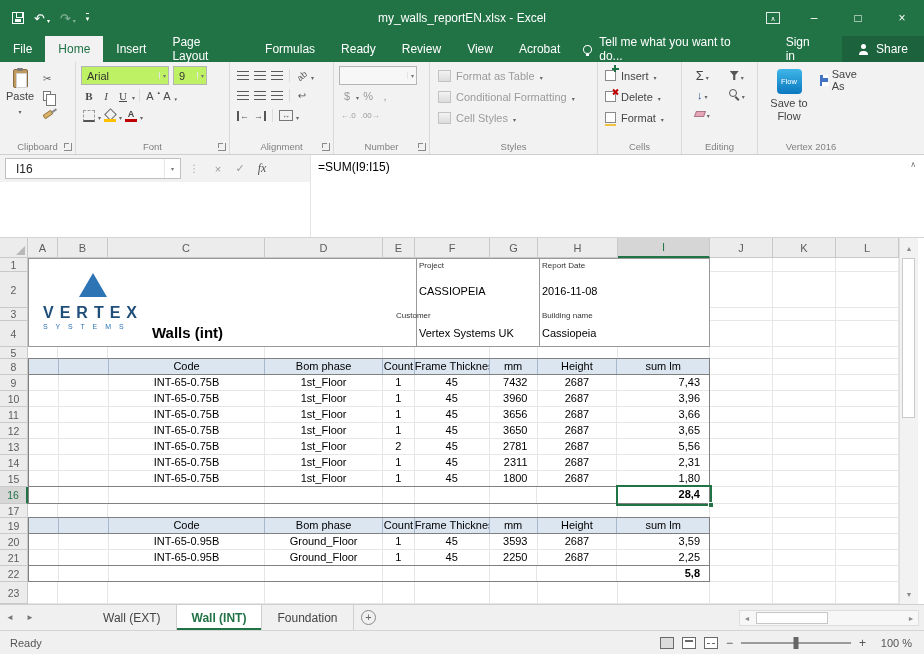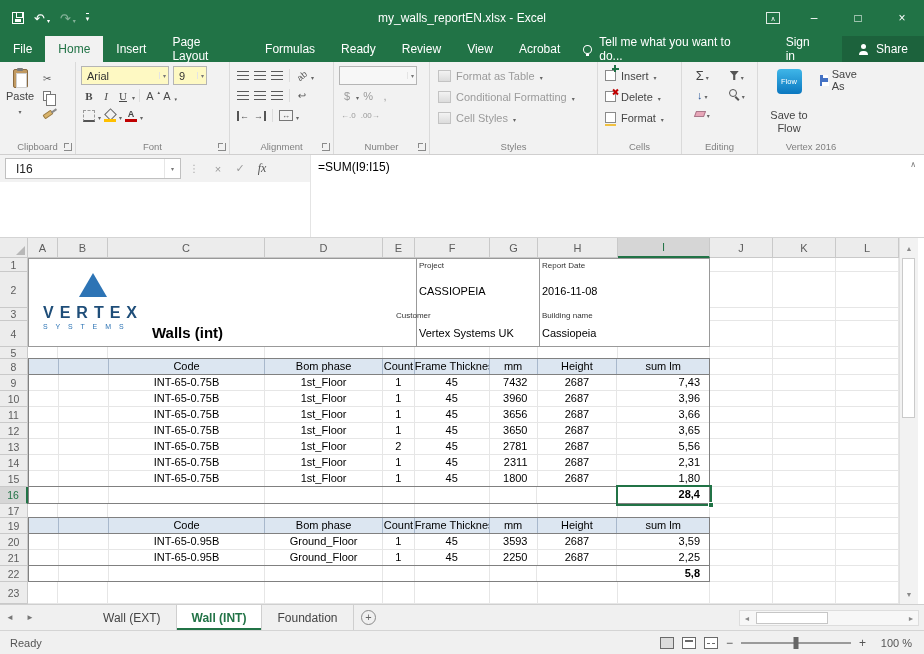--- a/index.html
+++ b/index.html
@@ -54,21 +54,21 @@
 .ic-clipboard{width:15px;height:19px;background:#c19a62;border:1px solid #8a6a40;border-radius:2px;position:relative;}
 .ic-clipboard::before{content:"";position:absolute;left:3px;top:-2px;width:6px;height:3px;background:#7a7a7a;border-radius:1px;}
 .ic-clipboard::after{content:"";position:absolute;left:2px;top:3px;width:9px;height:13px;background:#fff;border:1px solid #d0d0d0;}
 .clip-col{display:flex;flex-direction:column;margin-left:5px;gap:4px;padding-top:7px;}
 .sm{display:flex;align-items:center;font-size:10px;color:#555;gap:2px;height:13px;}
 .ic-copy{width:8px;height:10px;border:1px solid #777;background:#fff;position:relative;display:inline-block;}
 .ic-copy::before{content:"";position:absolute;left:2px;top:2px;width:8px;height:10px;border:1px solid #777;background:#fff;}
 .ic-brush{width:10px;height:5px;background:#d9b36a;border:1px solid #9a7b43;border-radius:1px;position:relative;transform:rotate(-35deg);margin-top:3px;display:inline-block;}
 .ic-brush::after{content:"";position:absolute;right:-6px;top:1px;width:6px;height:2px;background:#8a8a8a;}
 
-.combo{display:inline-flex;align-items:center;background:#fef9c3;border:1px solid #b5b5b5;height:19px;padding:0 2px 0 5px;font-size:11px;color:#333;margin-right:3px;}
+.combo{display:inline-flex;align-items:center;background:#bef264;border:1px solid #b5b5b5;height:19px;padding:0 2px 0 5px;font-size:11px;color:#333;margin-right:3px;}
 .combo>span:first-child{flex:1;}
 .cdd{font-size:6px;color:#777;border-left:1px solid #e4e4e4;padding-left:3px;margin-left:3px;}
 .combo.dim{background:#f7f7f7;color:#999;}
 .tbtn.b{font-weight:bold;font-family:"Liberation Serif",serif;}
 .tbtn.i{font-style:italic;font-family:"Liberation Serif",serif;}
 .tbtn.u{text-decoration:underline;font-family:"Liberation Serif",serif;}
 .asz{position:relative;padding-right:6px;font-size:11px;}
 .asz i{position:absolute;right:0;top:2px;font-size:5px;font-style:normal;color:#555;}
 .asz.down i{top:auto;bottom:2px;}
 .ic-borders{width:12px;height:12px;border:1px dashed #9a9a9a;border-bottom:2px solid #555;display:inline-block;}
@@ -104,21 +104,21 @@
 .ebtn{display:flex;align-items:center;height:17px;gap:2px;justify-content:center;color:#444;}
 .ic-sigma{font-size:13px;line-height:1;}
 .ic-funnel{width:9px;height:9px;background:#555;clip-path:polygon(0 0,100% 0,62% 45%,62% 100%,38% 100%,38% 45%);display:inline-block;}
 .ic-filldown{font-weight:bold;color:#2b579a;font-size:11px;}
 .ic-find{width:11px;height:11px;position:relative;display:inline-block;}
 .ic-find::before{content:"";position:absolute;left:0;top:0;width:6px;height:6px;border:1.5px solid #555;border-radius:50%;}
 .ic-find::after{content:"";position:absolute;left:7px;top:7px;width:5px;height:1.5px;background:#555;transform:rotate(45deg);transform-origin:0 0;}
 .ic-eraser{width:10px;height:6px;background:#e7a6b8;border:1px solid #a9788a;transform:skewX(-20deg);display:inline-block;}
 
 .vx-body{display:flex;padding:4px 2px 0 6px;gap:8px;}
-.flowbtn{display:flex;flex-direction:column;align-items:center;width:46px;gap:15px;}
+.flowbtn{display:flex;flex-direction:column;align-items:center;width:46px;gap:3px;}
 .ic-flow{width:25px;height:25px;border-radius:4px;background:linear-gradient(var(--flow1,#3fb6e8),var(--flow2,#0b78c0));color:#fff;font-size:7.5px;display:flex;align-items:center;justify-content:center;}
 .flow-cap{font-size:11px;color:#444;text-align:center;line-height:1.15;width:46px;}
 .saveas{display:flex;align-items:center;gap:4px;height:20px;font-size:11px;color:#444;margin-top:1px;}
 .ic-floppy2{width:11px;height:11px;background:#4472c4;position:relative;display:inline-block;}
 .ic-floppy2::before{content:"";position:absolute;top:0;left:3px;width:5px;height:3px;background:#fff;}
 .ic-floppy2::after{content:"";position:absolute;bottom:0;left:2px;width:7px;height:4px;background:#fff;}
 
 
 .fbar{position:relative;height:83px;background:#fff;border-bottom:1px solid #d4d4d4;}
 .fbar::before{content:"";position:absolute;left:310px;top:0;bottom:0;width:1px;background:#e4e4e4;}

